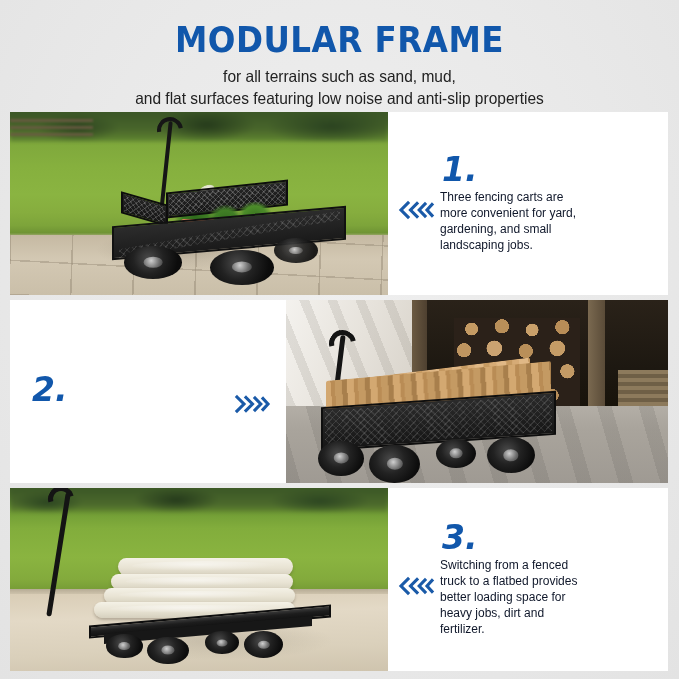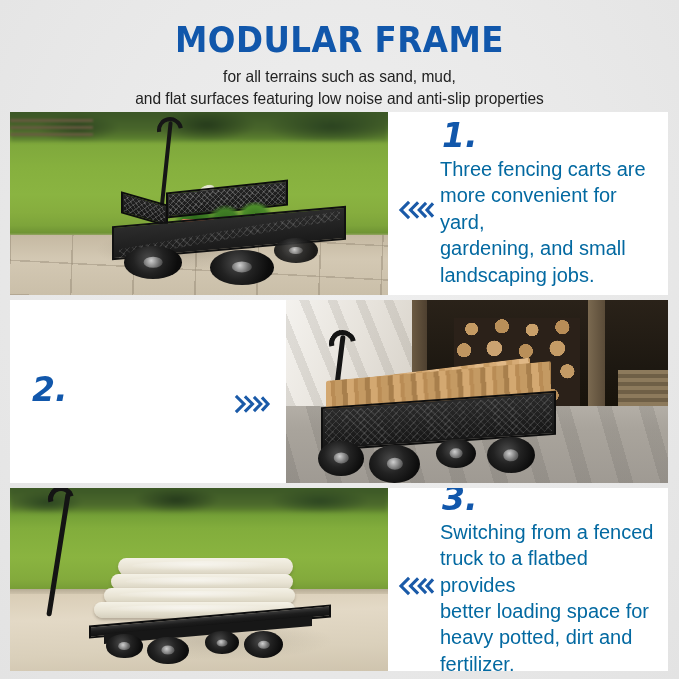--- a/index.html
+++ b/index.html
@@ -40,21 +40,21 @@
   .row2 .textpanel { order: -1; }
 
   
   .tb { padding: 0 12px 0 0; width: 100%; }
   .num {
     font-size: 33px; font-weight: bold; font-style: italic;
     color: #1157ab; line-height: 1; margin-bottom: 4px;
     font-family: "DejaVu Sans", sans-serif;
   }
   .body {
-    font-size: 20px; color: #0369a1; line-height: 1.32;
+    font-size: 12px; color: #0f172a; line-height: 1.32;
     font-family: "Liberation Sans", sans-serif;
     white-space: pre-line;
   }
   .tb-left  { padding-left: 52px; }   
   .tb-right { padding-left: 22px; }   
   .row1 .num, .row3 .num { margin-left: 2px; }
 
   .chev { position: absolute; display: flex; align-items: center; }
   .chev svg { display: block; }
   .chev-l { left: 9px; top: 50%; transform: translateY(-4px); }
@@ -379,19 +379,19 @@
           <polyline points="20,3.5 13.5,10 20,16.5"></polyline>
           <polyline points="28,4 22.2,10 28,16"></polyline>
           <polyline points="35,4.5 30,10 35,15.5"></polyline>
         </svg>
       </span>
       <div class="tb tb-left">
         <div class="num">3.</div>
         <div class="body">Switching from a fenced
 truck to a flatbed provides
 better loading space for
-heavy potted, dirt and
+heavy jobs, dirt and
 fertilizer.</div>
       </div>
     </div>
   </div>
 
 </div>
 
 </body></html>

